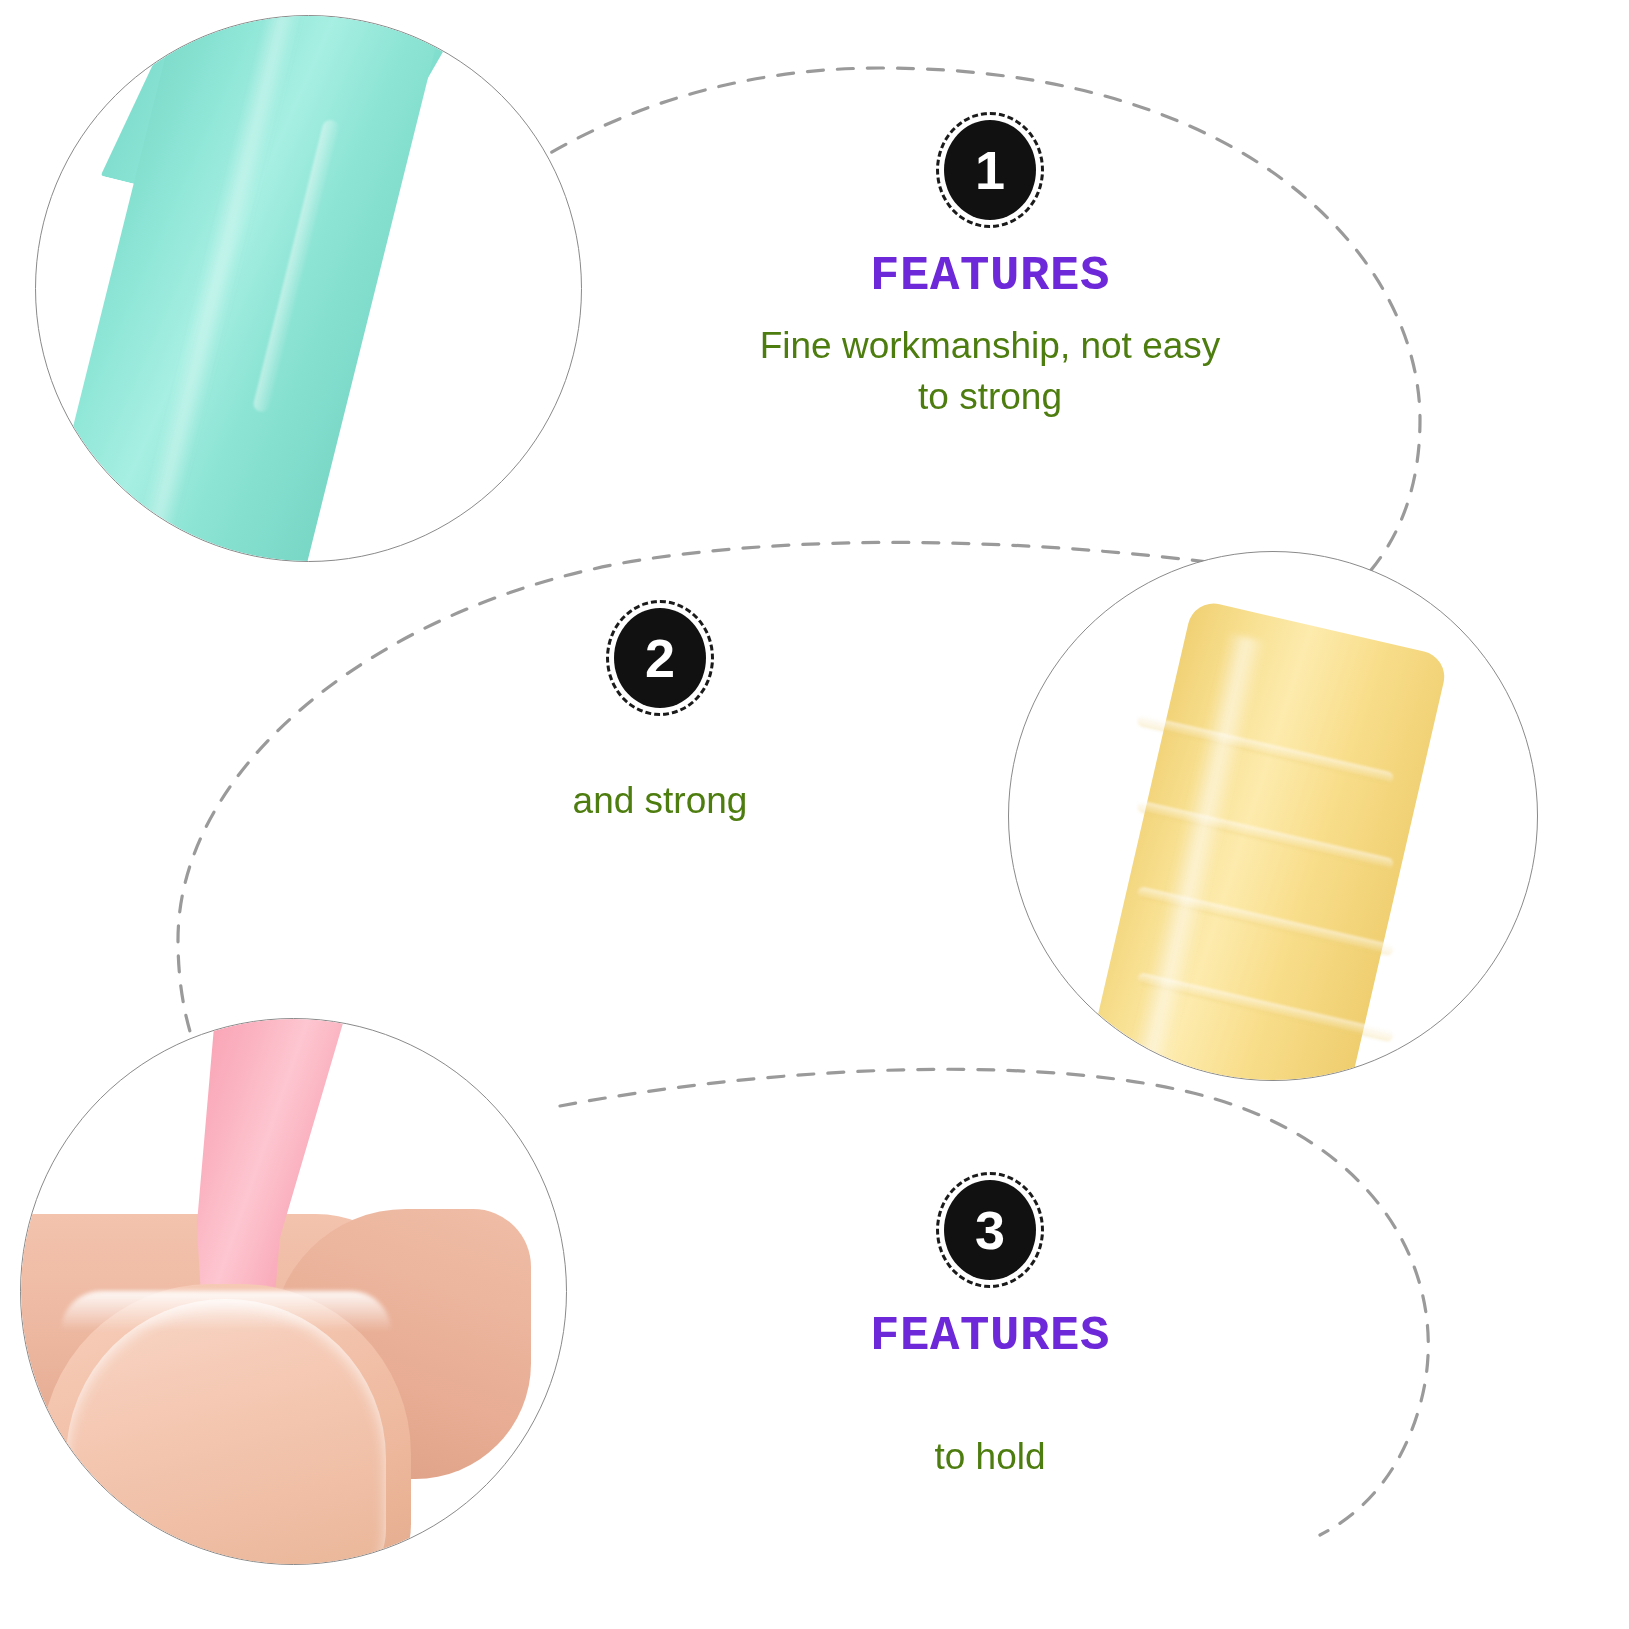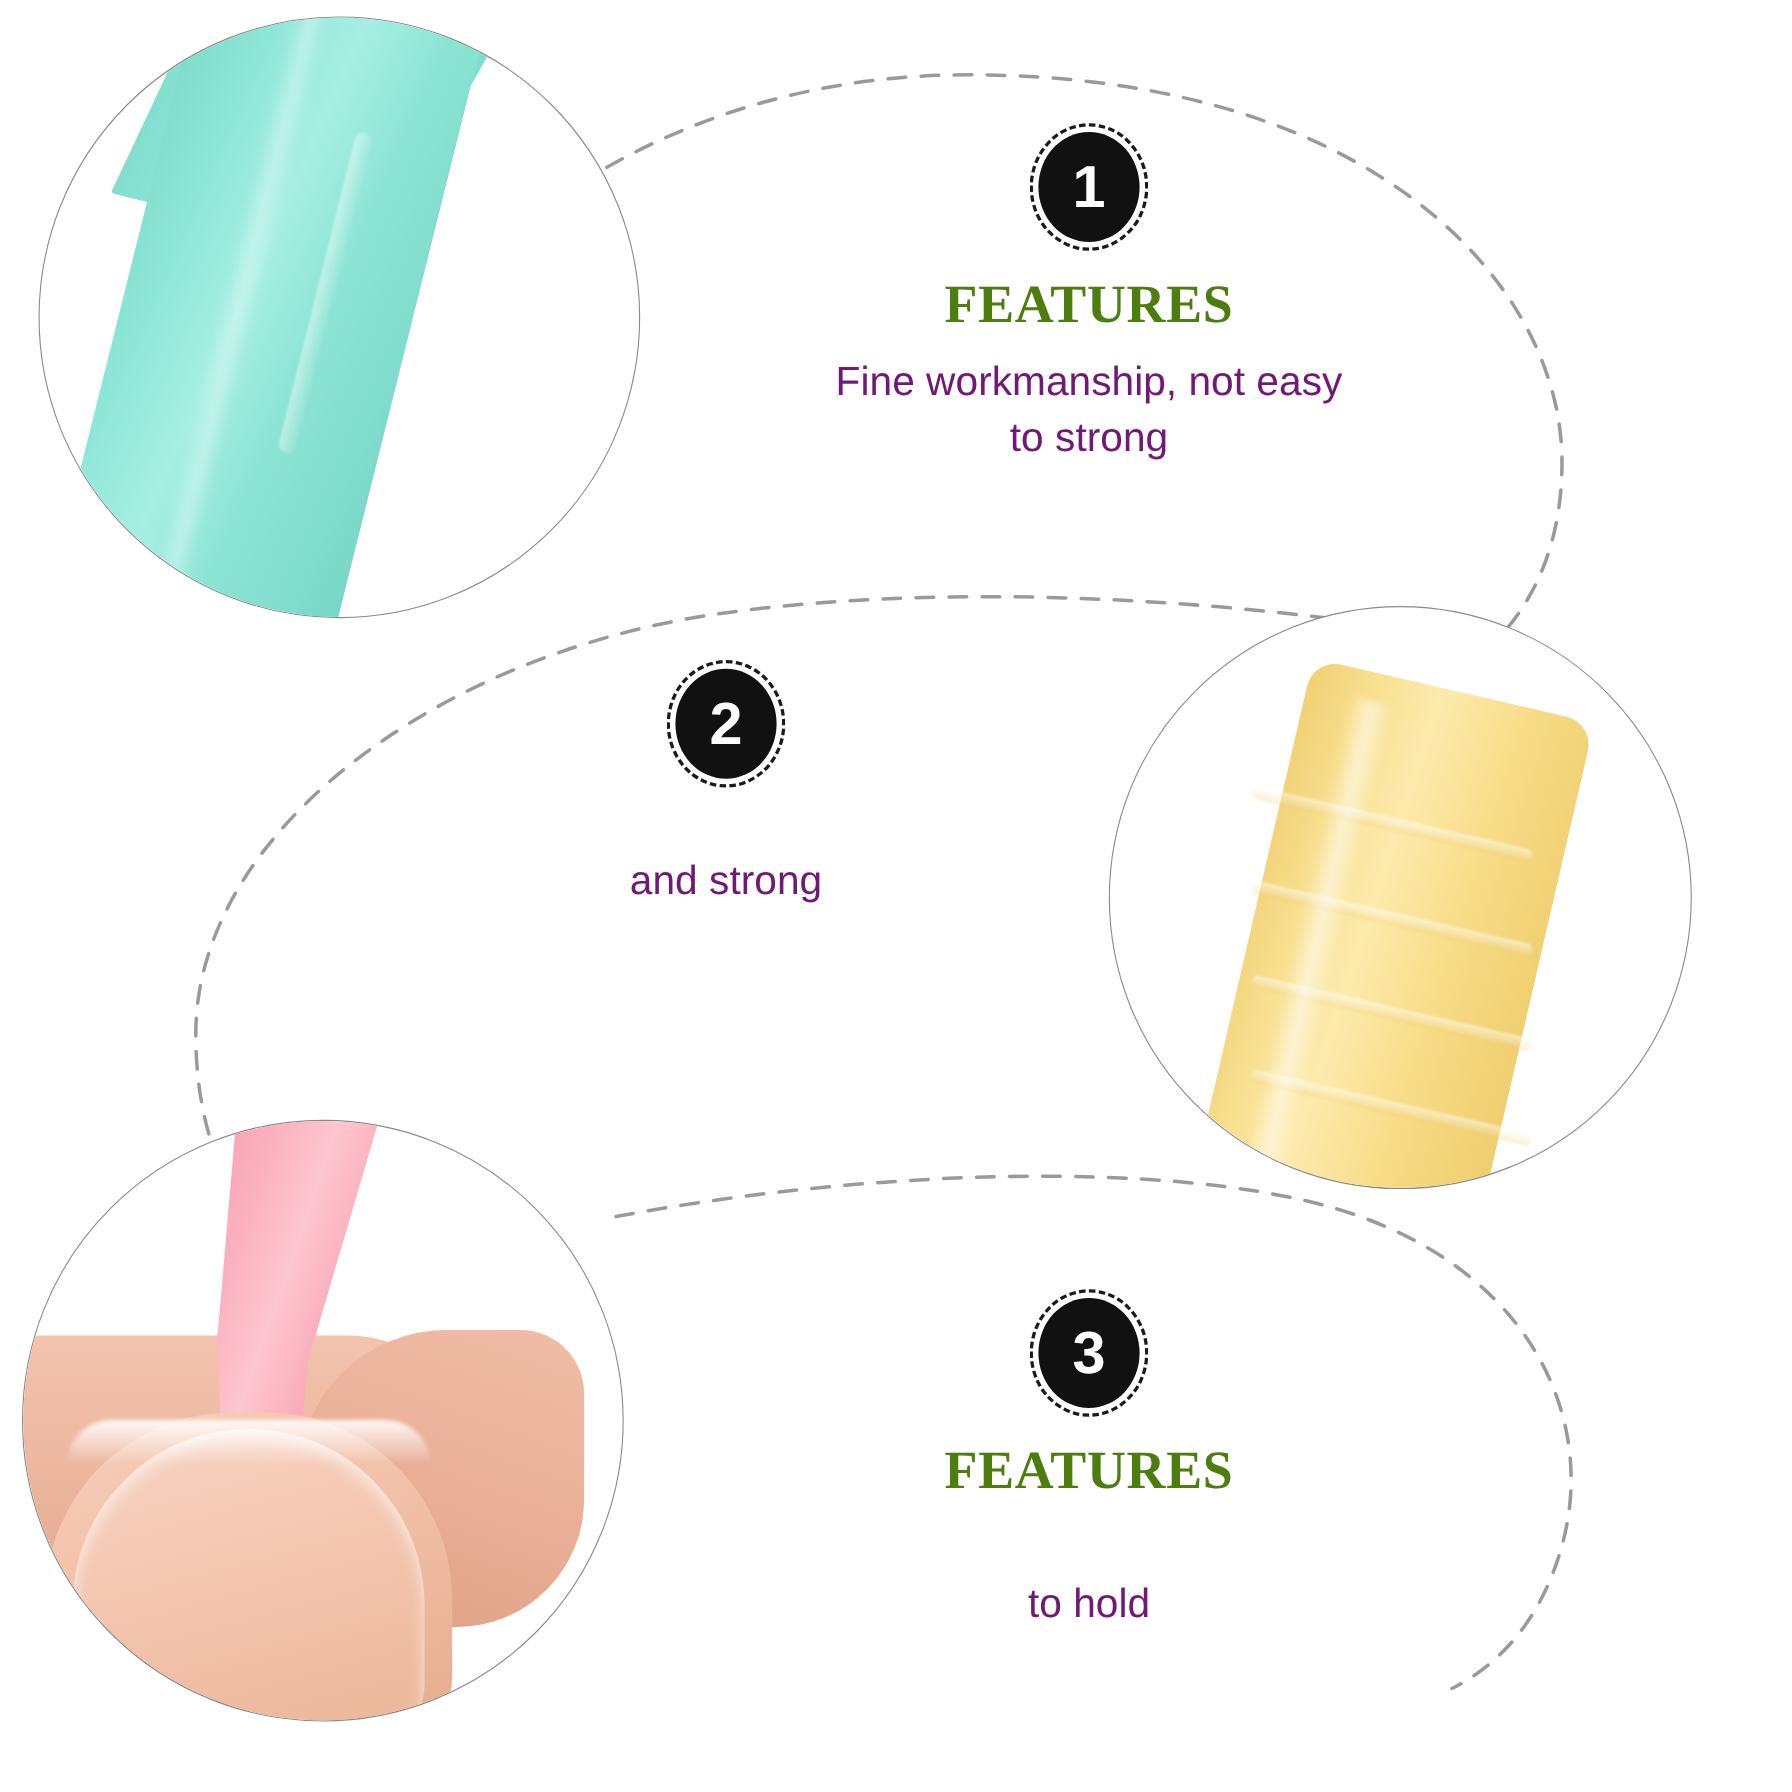--- a/index.html
+++ b/index.html
@@ -112,24 +112,24 @@
     margin:0 auto;display:flex;align-items:center;justify-content:center;
     color:#ffffff;font-size:54px;font-weight:700;line-height:1;
     position:relative;font-family:"Liberation Sans",sans-serif;
   }
   .badge::before{
     content:"";position:absolute;left:-8px;top:-8px;right:-8px;bottom:-8px;
     border:3px dashed #1a1a1a;border-radius:50%;
   }
   .info h2{
     margin:28px 0 0;font-size:49px;font-weight:700;letter-spacing:.6px;
-    color:#4d7c0f;font-family:Liberation Serif, serif;
+    color:#6d28d9;font-family:Liberation Mono, monospace;
   }
   .info p{
-    margin:16px 0 0;font-size:37px;line-height:1.38;color:#701a75;font-weight:400;
+    margin:16px 0 0;font-size:37px;line-height:1.38;color:#4d7c0f;font-weight:400;
     font-family:"Liberation Sans",sans-serif;
   }
   #info-1{left:660px;top:120px;width:660px;}
   #info-2{left:330px;top:608px;width:660px;}
   #info-3{left:590px;top:1180px;width:800px;}
 </style>
 </head>
 <body>
 
 <div class="stage">

